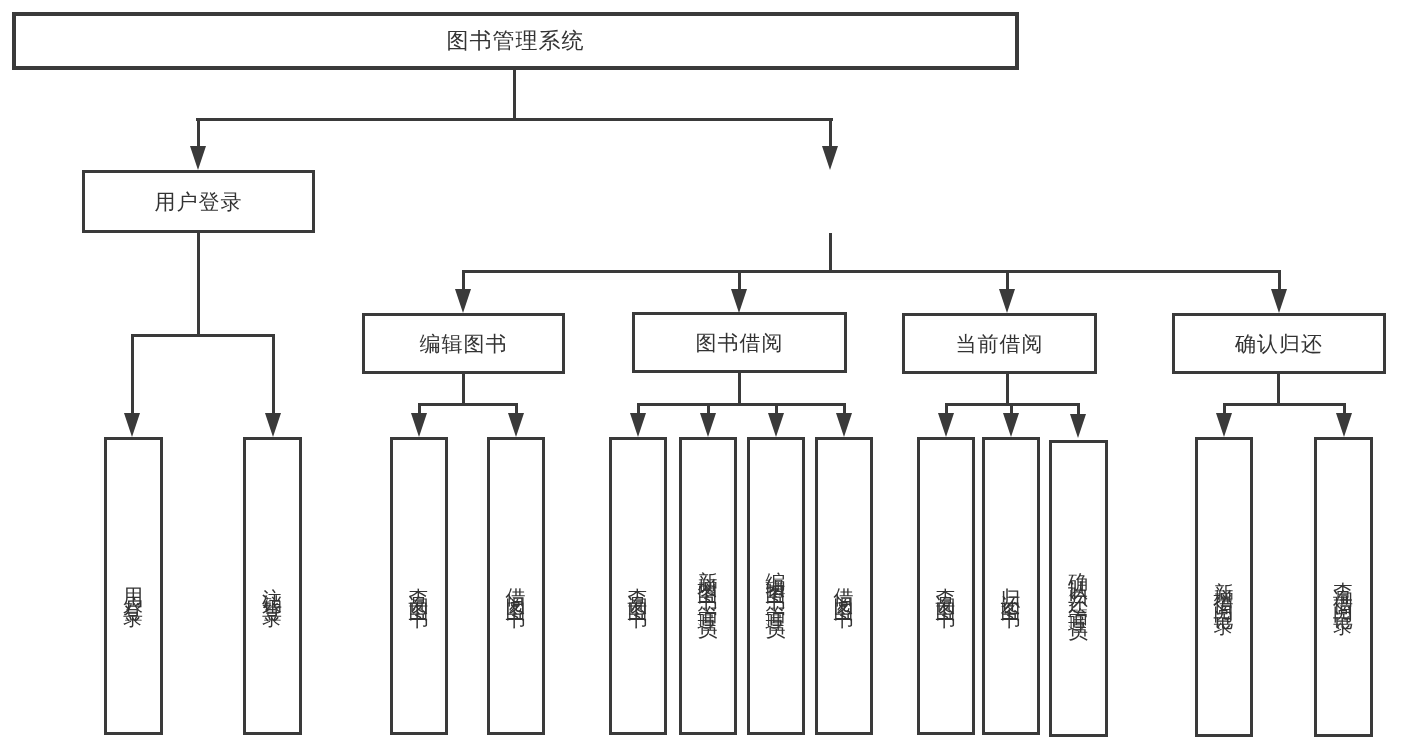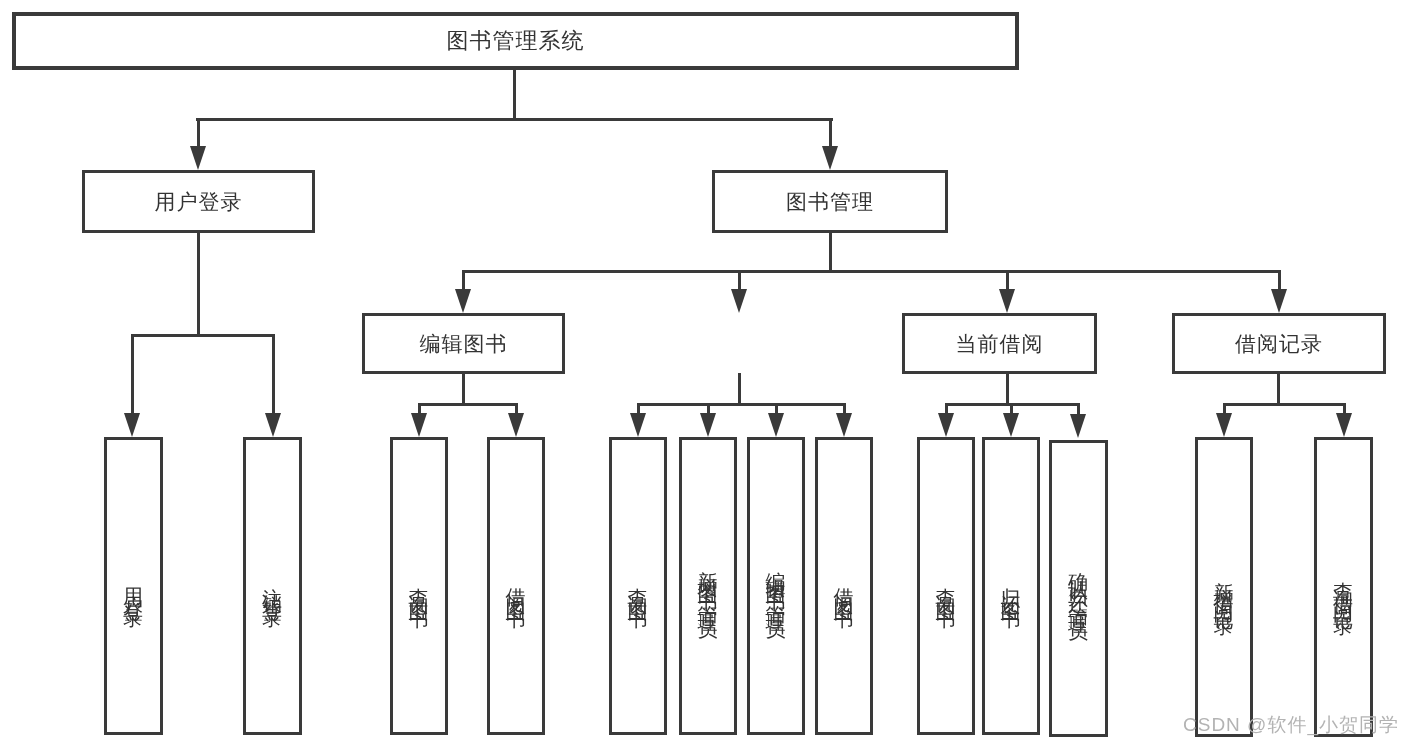--- a/index.html
+++ b/index.html
@@ -63,43 +63,43 @@
   <div class="box root" style="left:12px;top:12px;width:1007px;height:58px;">图书管理系统</div>
 
   <div class="line" style="left:513px;top:69px;width:3px;height:52px;"></div>
   <div class="line" style="left:196px;top:118px;width:637px;height:3px;"></div>
   <div class="line" style="left:197px;top:118px;width:3px;height:30px;"></div>
   <div class="arrow" style="left:190px;top:146px;"></div>
   <div class="line" style="left:829px;top:118px;width:3px;height:30px;"></div>
   <div class="arrow" style="left:822px;top:146px;"></div>
 
   <div class="box" style="left:82px;top:170px;width:233px;height:63px;">用户登录</div>
-  <div class="box" style="left:712px;top:170px;width:236px;height:63px;">图书管理</div>
 
   <div class="line" style="left:197px;top:233px;width:3px;height:103px;"></div>
   <div class="line" style="left:131px;top:334px;width:144px;height:3px;"></div>
   <div class="line" style="left:131px;top:334px;width:3px;height:81px;"></div>
   <div class="arrow" style="left:124px;top:413px;"></div>
   <div class="line" style="left:272px;top:334px;width:3px;height:81px;"></div>
   <div class="arrow" style="left:265px;top:413px;"></div>
 
   <div class="line" style="left:829px;top:233px;width:3px;height:40px;"></div>
   <div class="line" style="left:462px;top:270px;width:819px;height:3px;"></div>
   <div class="line" style="left:462px;top:270px;width:3px;height:21px;"></div>
   <div class="arrow" style="left:455px;top:289px;"></div>
   <div class="line" style="left:738px;top:270px;width:3px;height:21px;"></div>
   <div class="arrow" style="left:731px;top:289px;"></div>
   <div class="line" style="left:1006px;top:270px;width:3px;height:21px;"></div>
   <div class="arrow" style="left:999px;top:289px;"></div>
   <div class="line" style="left:1278px;top:270px;width:3px;height:21px;"></div>
   <div class="arrow" style="left:1271px;top:289px;"></div>
 
   <div class="box" style="left:362px;top:313px;width:203px;height:61px;">编辑图书</div>
+  <div class="box" style="left:632px;top:312px;width:215px;height:61px;">图书借阅</div>
   <div class="box" style="left:902px;top:313px;width:195px;height:61px;">当前借阅</div>
-  <div class="box" style="left:1172px;top:313px;width:214px;height:61px;">借阅记录</div>
+  <div class="box" style="left:1172px;top:313px;width:214px;height:61px;">确认归还</div>
 
   <div class="line" style="left:462px;top:374px;width:3px;height:32px;"></div>
   <div class="line" style="left:418px;top:403px;width:100px;height:3px;"></div>
   <div class="line" style="left:418px;top:403px;width:3px;height:12px;"></div>
   <div class="arrow" style="left:411px;top:413px;"></div>
   <div class="line" style="left:515px;top:403px;width:3px;height:12px;"></div>
   <div class="arrow" style="left:508px;top:413px;"></div>
 
   <div class="line" style="left:738px;top:373px;width:3px;height:33px;"></div>
   <div class="line" style="left:637px;top:403px;width:209px;height:3px;"></div>
@@ -139,15 +139,14 @@
   <div class="box vbox" style="left:747px;top:437px;width:58px;height:298px;">编辑图书（管理员）</div>
   <div class="box vbox" style="left:815px;top:437px;width:58px;height:298px;">借阅图书</div>
 
   <div class="box vbox" style="left:917px;top:437px;width:58px;height:298px;">查询图书</div>
   <div class="box vbox" style="left:982px;top:437px;width:58px;height:298px;">归还图书</div>
   <div class="box vbox" style="left:1049px;top:440px;width:59px;height:297px;">确认归还（管理员）</div>
 
   <div class="box vbox" style="left:1195px;top:437px;width:58px;height:300px;">新增借阅记录</div>
   <div class="box vbox" style="left:1314px;top:437px;width:59px;height:300px;">查询借阅记录</div>
 
-  <div class="watermark">CSDN @软件_小贺同学</div>
 
 </div>
 
 </body></html>

